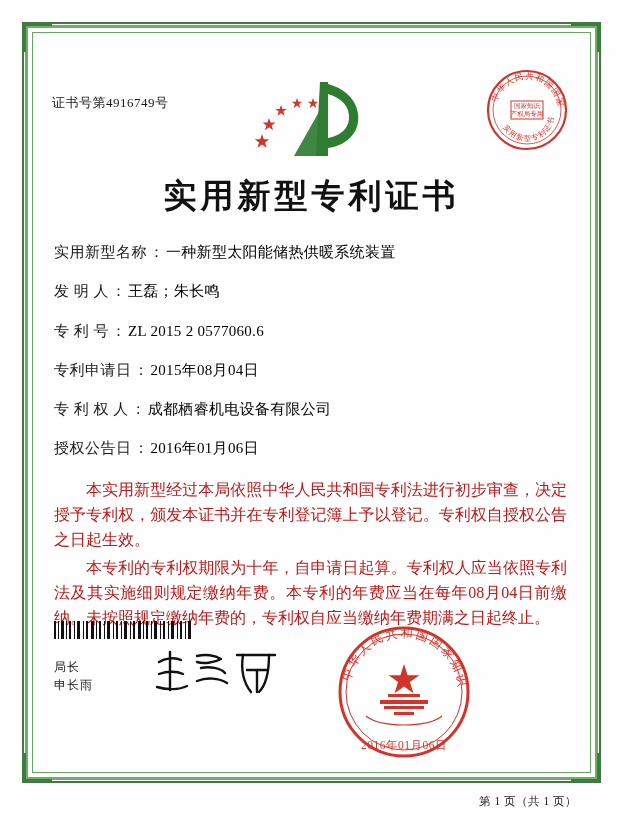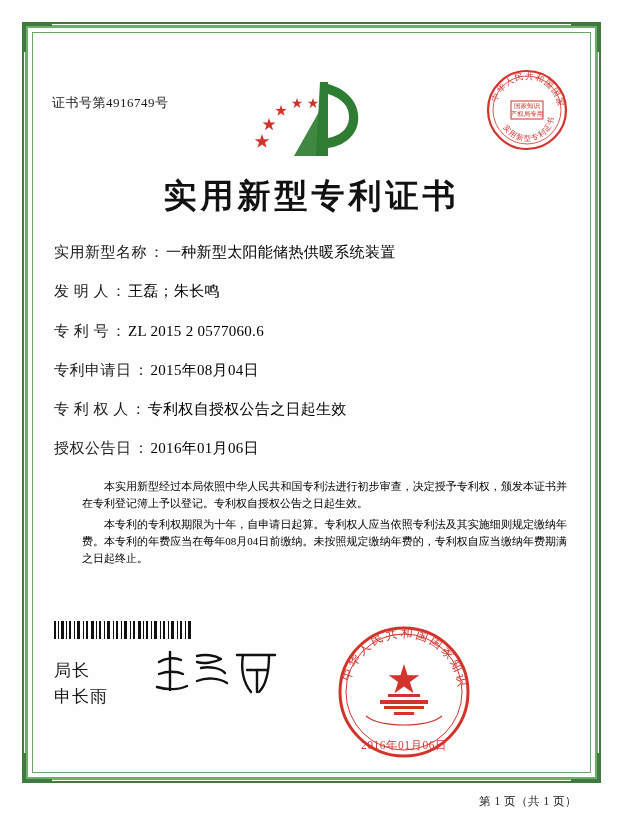--- a/index.html
+++ b/index.html
@@ -129,25 +129,24 @@
     color: #000000;
     letter-spacing: 0.3px;
   }
 
   
   .body-text {
     position: absolute;
     left: 8px;
     right: 10px;
     top: 432px;
-    font-size: 11px;
+    font-size: 16px;
     line-height: 1.55;
     text-align: justify;
-    color: #000000;
-    margin-left: 28px;
+    color: #b91c1c;
   }
   .body-text p {
     margin: 0 0 4px 0;
     text-indent: 2em;
   }
 
   
   .barcode {
     position: absolute;
     left: 8px;
@@ -155,21 +154,21 @@
     width: 140px;
     height: 18px;
   }
   .barcode svg { display: block; }
 
   
   .sig-block {
     position: absolute;
     left: 8px;
     top: 612px;
-    font-size: 17px;
+    font-size: 12px;
     line-height: 1.5;
   }
   .sig-label { letter-spacing: 1px; }
   .sig-name  { letter-spacing: 1px; }
 
   .sig-handwriting {
     position: absolute;
     left: 105px;
     top: 600px;
     width: 130px;
@@ -283,21 +282,21 @@
         <span class="field-value">ZL 2015 2 0577060.6</span>
       </div>
       <div class="field-row">
         <span class="field-label">专利申请日</span>
         <span class="field-sep">：</span>
         <span class="field-value">2015年08月04日</span>
       </div>
       <div class="field-row">
         <span class="field-label">专 利 权 人</span>
         <span class="field-sep">：</span>
-        <span class="field-value">专利权自授权公告之日起生效</span>
+        <span class="field-value">成都栖睿机电设备有限公司</span>
       </div>
       <div class="field-row">
         <span class="field-label">授权公告日</span>
         <span class="field-sep">：</span>
         <span class="field-value">2016年01月06日</span>
       </div>
     </div>
 
     <div class="body-text">
       <p>本实用新型经过本局依照中华人民共和国专利法进行初步审查，决定授予专利权，颁发本证书并在专利登记簿上予以登记。专利权自授权公告之日起生效。</p>

